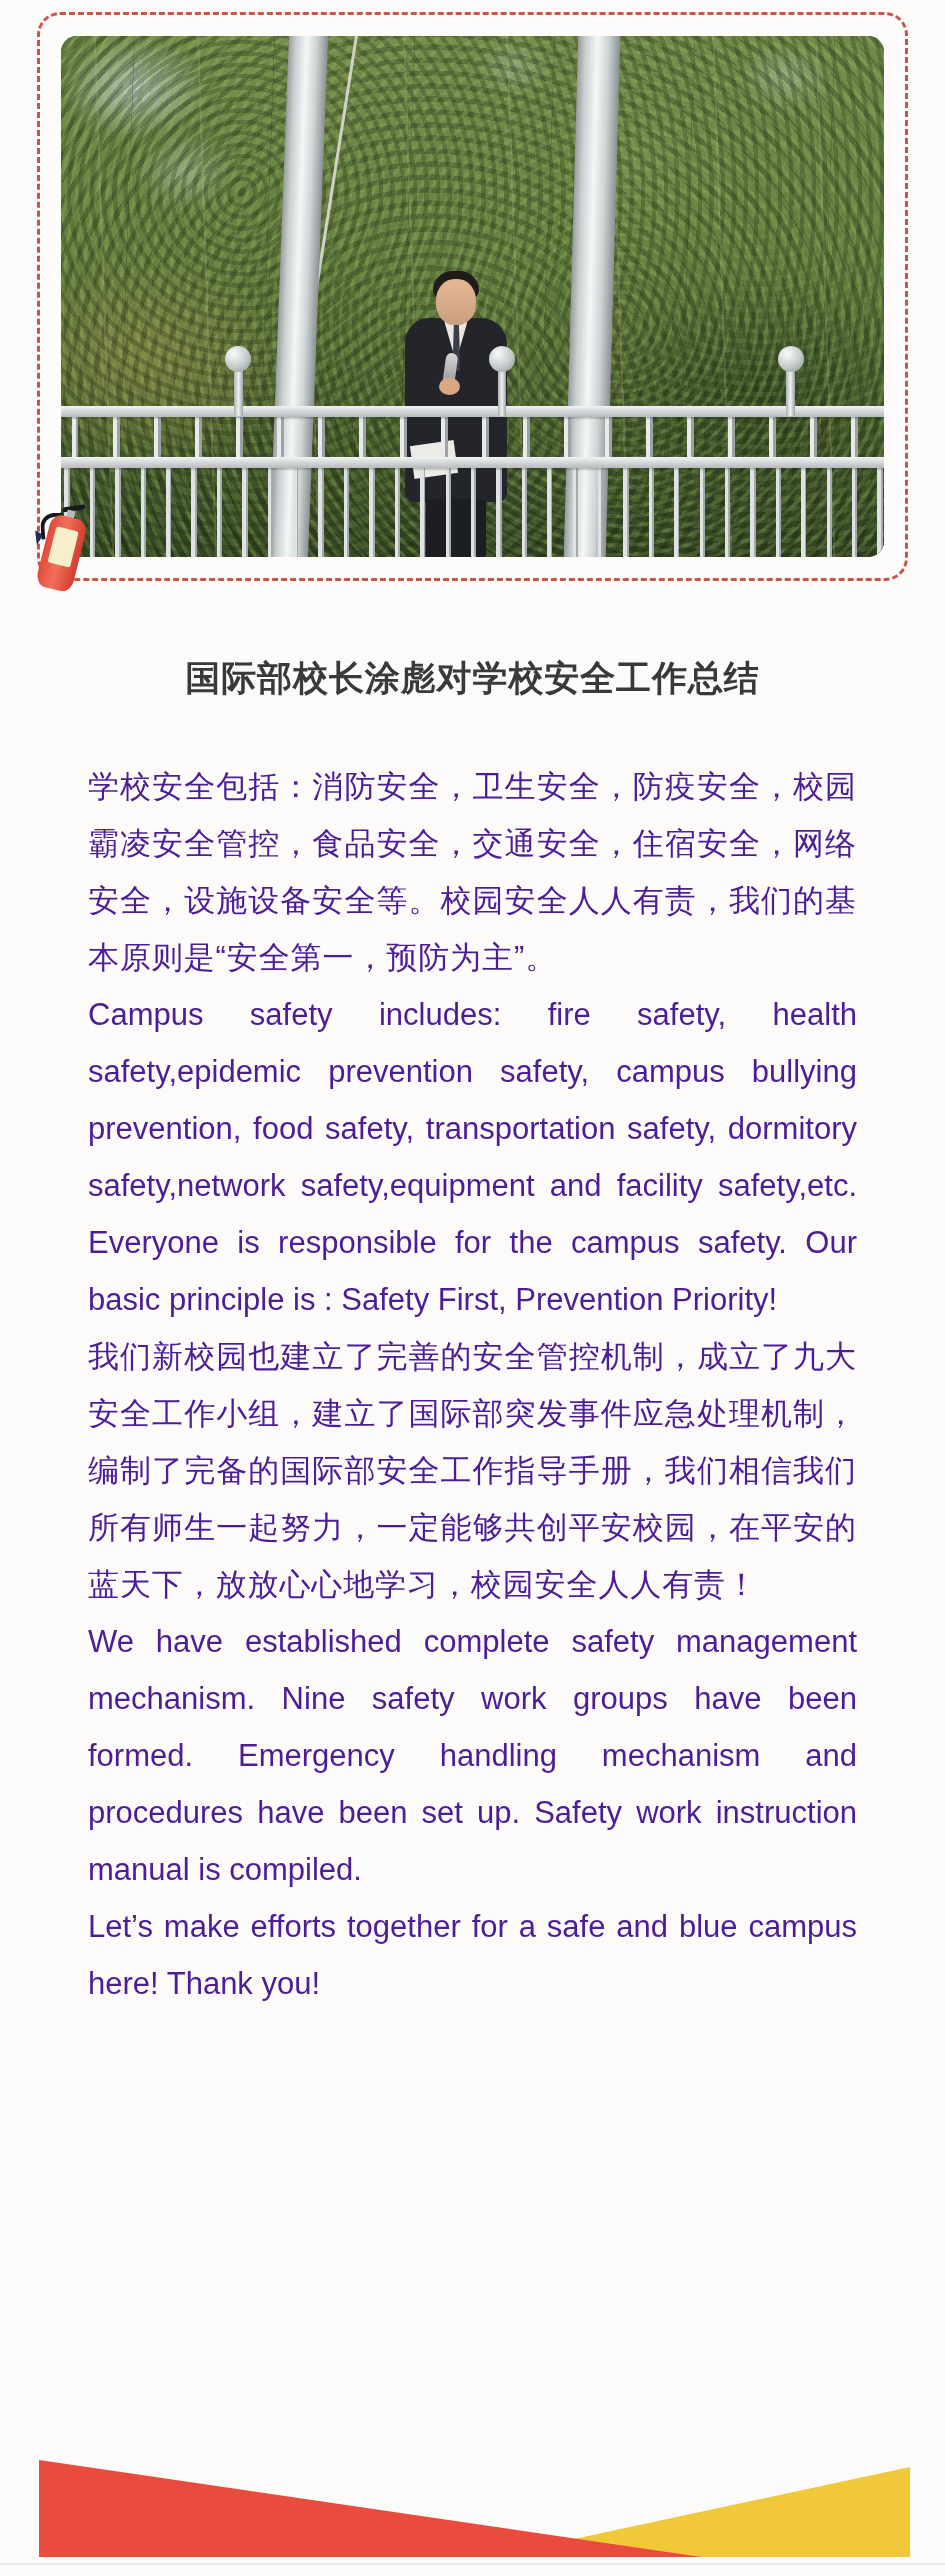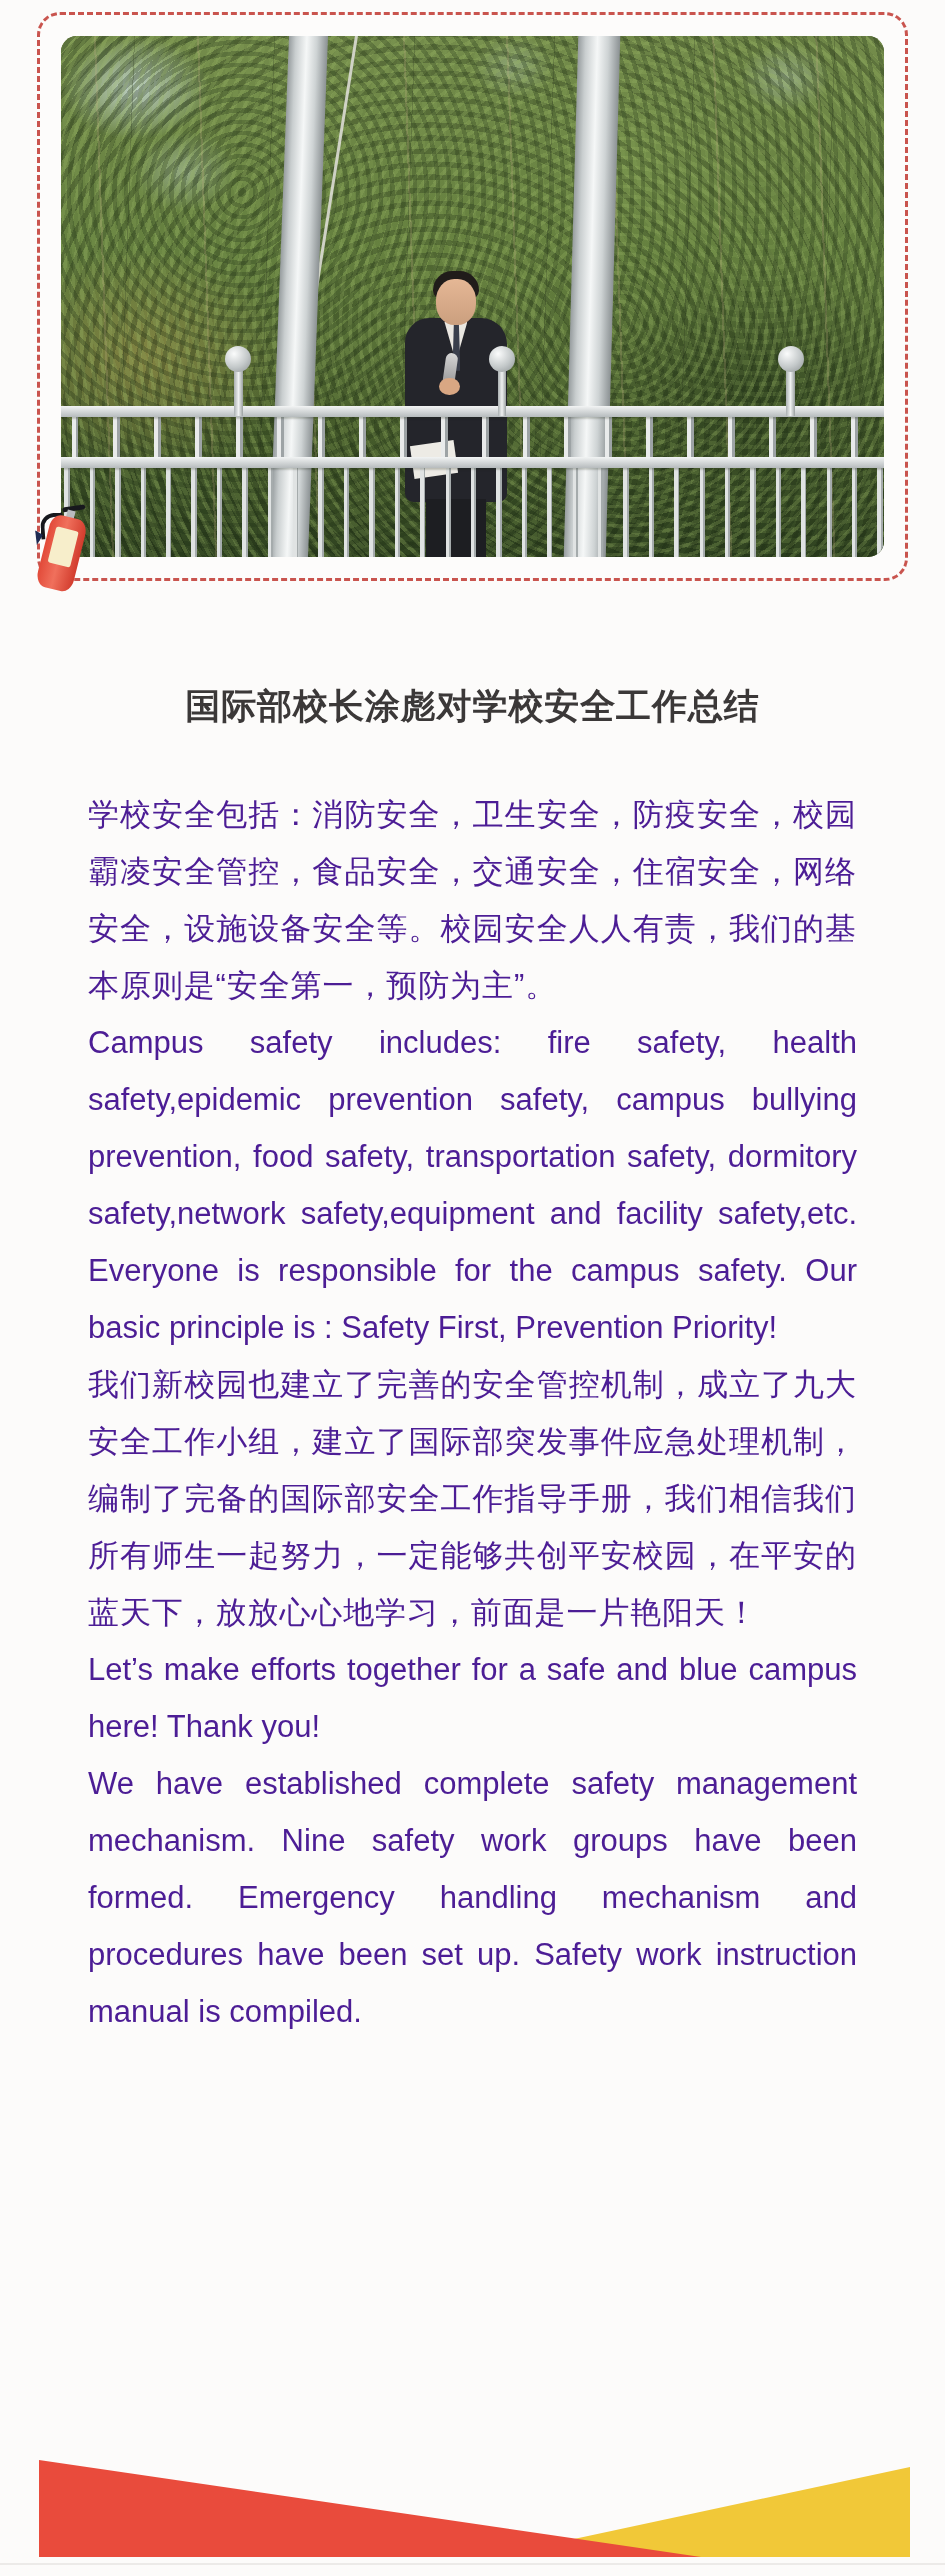--- a/index.html
+++ b/index.html
@@ -74,21 +74,21 @@
   .ext .hose { position:absolute; left:1.8px; top:14px; width:23px; height:26px;
                border-left:4.4px solid #17181d; border-top:4.4px solid #17181d; border-top-left-radius:14px; transform:rotate(-18deg); }
   .ext .tassel { position:absolute; left:-1.8px; top:35px; width:8.8px; height:14px; background:#1d2a52; clip-path:polygon(0 0,100% 20%,60% 100%); }
   .ext .lever { position:absolute; left:19px; top:1.8px; width:23px; height:5.3px; background:#17181d; border-radius:2.6px; transform:rotate(-22deg); }
   .ext .neck { position:absolute; left:24.5px; top:7px; width:8.8px; height:8.8px; background:#b9bcbe; }
   .ext .body { position:absolute; left:10.5px; top:14px; width:37px; height:74px;
                background:linear-gradient(90deg,#e24a39,#f0705c 45%,#d23c2d); border-radius:10.5px/14px; }
   .ext .label { position:absolute; left:17.5px; top:26px; width:23px; height:37px; background:#f7eecb; border-radius:2.6px; }
 
   
-  .title { margin:98px 88px 0; text-align:center; font-size:35px; line-height:53px;
+  .title { margin:70px 88px 0; text-align:center; font-size:35px; line-height:53px;
            font-weight:700; color:#3b3838; letter-spacing:0.9px; }
   .content { margin:54px 88px 0; }
   .content p { font-size:31px; line-height:57px; color:#4c1d95;
                text-align:justify; text-align-last:left; text-justify:inter-ideograph; }
   .content p.zh { letter-spacing:0.9px; }
 
   
   .footer { position:absolute; left:0; right:0; bottom:0; height:186px; }
   .footer-line { position:absolute; left:0; right:0; bottom:11.4px; height:1.8px; background:#eceae8; }
   .tri { position:absolute; }
@@ -139,23 +139,23 @@
       <div class="body"></div>
       <div class="label"></div>
     </div>
   </section>
 
   <h1 class="title">国际部校长涂彪对学校安全工作总结</h1>
 
   <div class="content">
     <p class="zh">学校安全包括：消防安全，卫生安全，防疫安全，校园霸凌安全管控，食品安全，交通安全，住宿安全，网络安全，设施设备安全等。校园安全人人有责，我们的基本原则是“安全第一，预防为主”。</p>
     <p class="en">Campus safety includes: fire safety, health safety,epidemic prevention safety, campus bullying prevention, food safety, transportation safety, dormitory safety,network safety,equipment and facility safety,etc. Everyone is responsible for the campus safety. Our basic principle is : Safety First, Prevention Priority!</p>
-    <p class="zh">我们新校园也建立了完善的安全管控机制，成立了九大安全工作小组，建立了国际部突发事件应急处理机制，编制了完备的国际部安全工作指导手册，我们相信我们所有师生一起努力，一定能够共创平安校园，在平安的蓝天下，放放心心地学习，前面是一片艳阳天！</p>
+    <p class="zh">我们新校园也建立了完善的安全管控机制，成立了九大安全工作小组，建立了国际部突发事件应急处理机制，编制了完备的国际部安全工作指导手册，我们相信我们所有师生一起努力，一定能够共创平安校园，在平安的蓝天下，放放心心地学习，校园安全人人有责！</p>
+    <p class="en">We have established complete safety management mechanism. Nine safety work groups have been formed. Emergency handling mechanism and procedures have been set up. Safety work instruction manual is compiled.</p>
     <p class="en">Let’s make efforts together for a safe and blue campus here! Thank you!</p>
-    <p class="en">We have established complete safety management mechanism. Nine safety work groups have been formed. Emergency handling mechanism and procedures have been set up. Safety work instruction manual is compiled.</p>
   </div>
 
   <footer class="footer">
     <div class="footer-line"></div>
     <div class="tri tri-yellow"></div>
     <div class="tri tri-red"></div>
   </footer>
 
 </div>
 

